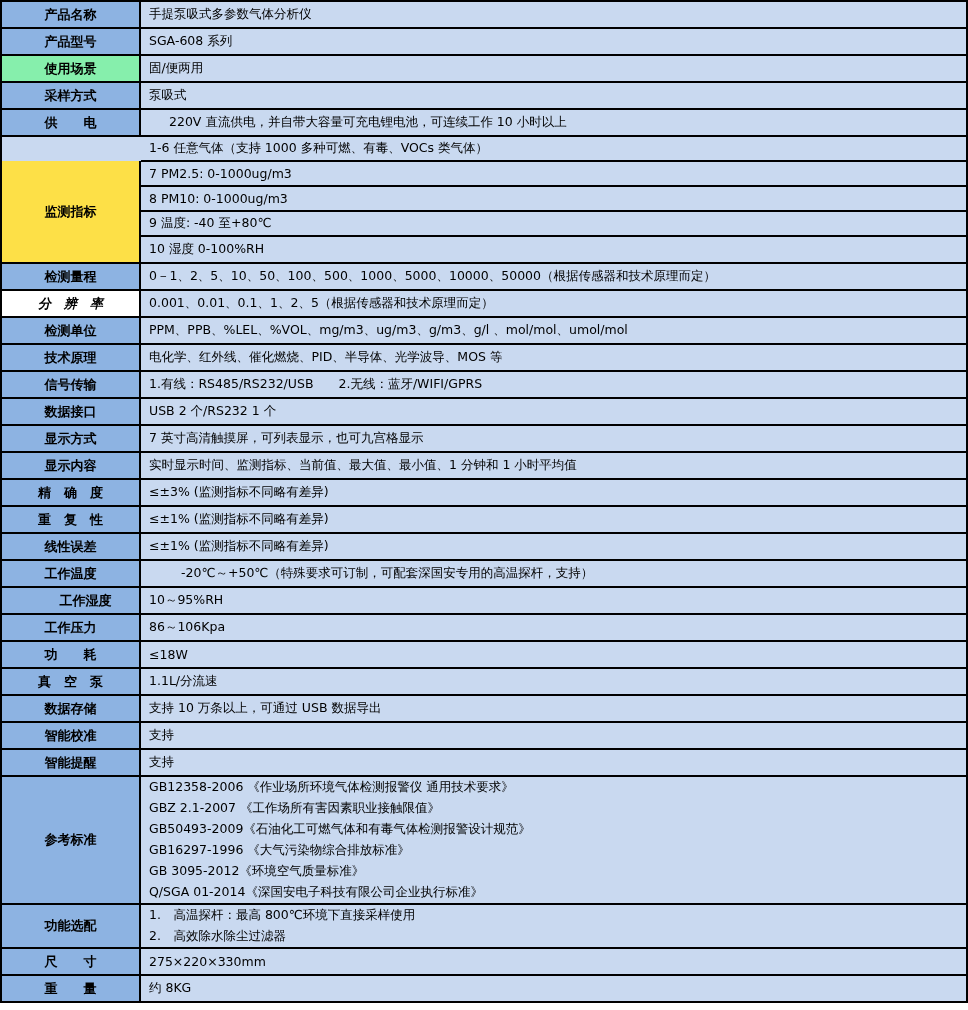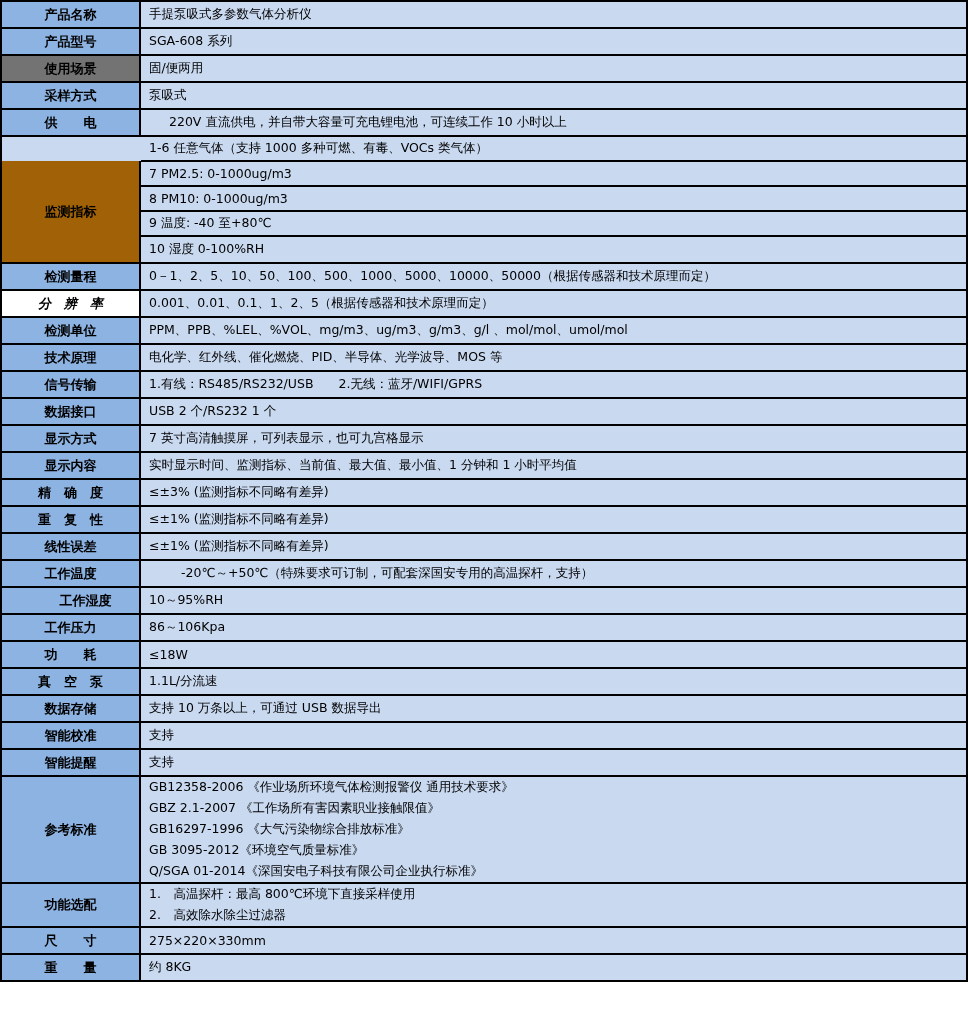--- a/index.html
+++ b/index.html
@@ -68,39 +68,39 @@
         <div class="vcell" style="border-color: rgb(0, 0, 0);">手提泵吸式多参数气体分析仪</div>
       </div>
     </div>
     <div class="row" style="border-color: rgb(0, 0, 0);">
       <div class="label-cell" style="background: rgb(141, 179, 226); border-color: rgb(0, 0, 0);">产品型号</div>
       <div class="vals">
         <div class="vcell" style="border-color: rgb(0, 0, 0);">SGA-608 系列</div>
       </div>
     </div>
     <div class="row" style="border-color: rgb(0, 0, 0);">
-      <div class="label-cell" style="background: #737373; border-color: rgb(0, 0, 0);">使用场景</div>
+      <div class="label-cell" style="background: #86efac; border-color: rgb(0, 0, 0);">使用场景</div>
       <div class="vals">
         <div class="vcell" style="border-color: rgb(0, 0, 0);">固/便两用</div>
       </div>
     </div>
     <div class="row" style="border-color: rgb(0, 0, 0);">
       <div class="label-cell" style="background: rgb(141, 179, 226); border-color: rgb(0, 0, 0);">采样方式</div>
       <div class="vals">
         <div class="vcell" style="border-color: rgb(0, 0, 0);">泵吸式</div>
       </div>
     </div>
     <div class="row" style="border-color: rgb(0, 0, 0);">
       <div class="label-cell" style="background: rgb(141, 179, 226); border-color: rgb(0, 0, 0);">供　　电</div>
       <div class="vals">
         <div class="vcell" style="border-color: rgb(0, 0, 0); padding-left: 28px;">220V 直流供电，并自带大容量可充电锂电池，可连续工作 10 小时以上</div>
       </div>
     </div>
     <div class="row" style="border-color: rgb(0, 0, 0);">
-      <div class="label-cell" style="background: #a16207; border-color: rgb(0, 0, 0); margin-top: 24px;">监测指标</div>
+      <div class="label-cell" style="background: #fde047; border-color: rgb(0, 0, 0); margin-top: 24px;">监测指标</div>
       <div class="vals">
         <div class="vcell" style="border-color: rgb(0, 0, 0);">1-6 任意气体（支持 1000 多种可燃、有毒、VOCs 类气体）</div>
         <div class="vcell" style="border-color: rgb(0, 0, 0);">7 PM2.5: 0-1000ug/m3</div>
         <div class="vcell" style="border-color: rgb(0, 0, 0);">8 PM10: 0-1000ug/m3</div>
         <div class="vcell" style="border-color: rgb(0, 0, 0);">9 温度: -40 至+80℃</div>
         <div class="vcell" style="border-color: rgb(0, 0, 0);">10 湿度 0-100%RH</div>
       </div>
     </div>
     <div class="row" style="border-color: rgb(0, 0, 0);">
       <div class="label-cell" style="background: rgb(141, 179, 226); border-color: rgb(0, 0, 0); text-align: right;">检测量程</div>
@@ -214,20 +214,21 @@
       <div class="label-cell" style="background: rgb(141, 179, 226); border-color: rgb(0, 0, 0);">智能提醒</div>
       <div class="vals">
         <div class="vcell" style="border-color: rgb(0, 0, 0);">支持</div>
       </div>
     </div>
     <div class="row" style="border-color: rgb(0, 0, 0);">
       <div class="label-cell" style="background: rgb(141, 179, 226); border-color: rgb(0, 0, 0);">参考标准</div>
       <div class="vals">
         <div class="vline">GB12358-2006 《作业场所环境气体检测报警仪 通用技术要求》</div>
         <div class="vline">GBZ 2.1-2007 《工作场所有害因素职业接触限值》</div>
+        <div class="vline">GB50493-2009《石油化工可燃气体和有毒气体检测报警设计规范》</div>
         <div class="vline">GB16297-1996 《大气污染物综合排放标准》</div>
         <div class="vline">GB 3095-2012《环境空气质量标准》</div>
         <div class="vline">Q/SGA 01-2014《深国安电子科技有限公司企业执行标准》</div>
       </div>
     </div>
     <div class="row" style="border-color: rgb(0, 0, 0);">
       <div class="label-cell" style="background: rgb(141, 179, 226); border-color: rgb(0, 0, 0);">功能选配</div>
       <div class="vals">
         <div class="vline">1.　高温探杆：最高 800℃环境下直接采样使用</div>
         <div class="vline">2.　高效除水除尘过滤器</div>

